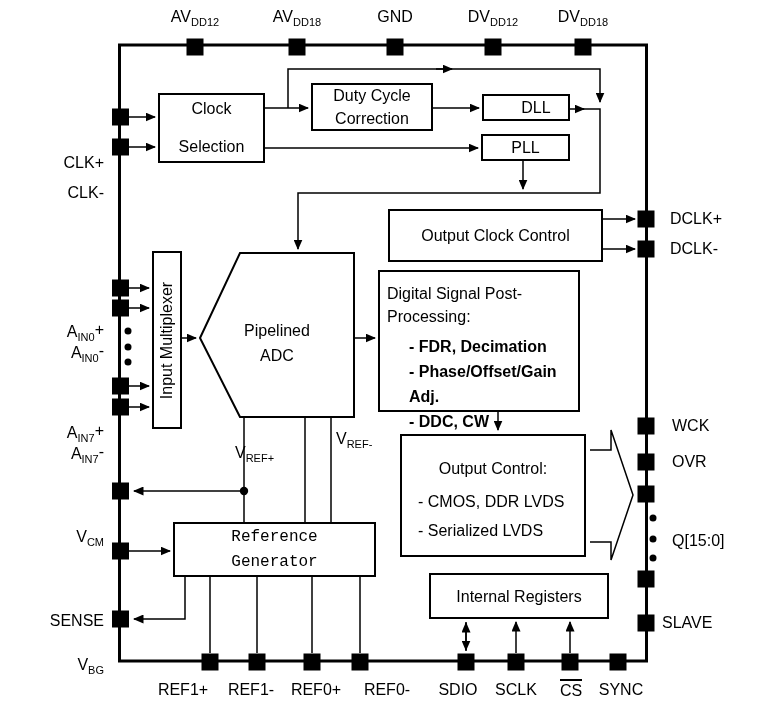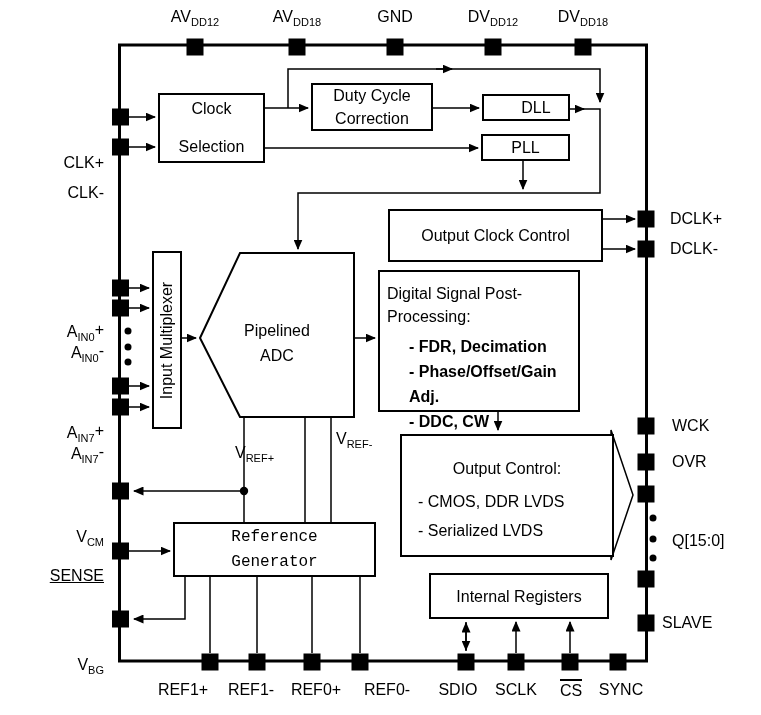--- a/index.html
+++ b/index.html
@@ -172,21 +172,21 @@
 
   <div class="box items-left" style="left:378px;top:270px;width:202px;height:142px;">
     <div style="margin:10px 0 6px 7px;">Digital Signal Post-Processing:</div>
     <div class="lh25" style="margin-left:29px;font-weight:bold;">
       <div>- FDR, Decimation</div>
       <div>- Phase/Offset/Gain Adj.</div>
       <div><span>- DDC, CW Beamforming</span><sup class="pp">1</sup></div>
     </div>
   </div>
 
-  <div class="box items-left" style="left:400px;top:434px;width:214px;height:123px;">
+  <div class="box items-left" style="left:400px;top:434px;width:186px;height:123px;">
     <div class="t-center" style="margin-top:21px;width:100%;">Output Control:</div>
     <div class="lh29" style="margin:7px 0 0 16px;">
       <div>- CMOS, DDR LVDS</div>
       <div>- Serialized LVDS</div>
     </div>
   </div>
 
   <div class="box" style="left:429px;top:573px;width:180px;height:46px;">
     <div>Internal Registers</div>
   </div>
@@ -233,21 +233,21 @@
   </div>
   <div class="plabel t-right" style="left:18px;top:376px;width:86px;">
     <span>A</span><sub class="ps">IN7</sub><span class="post">+</span>
   </div>
   <div class="plabel t-right" style="left:18px;top:397px;width:86px;">
     <span>A</span><sub class="ps">IN7</sub><span class="post">-</span>
   </div>
   <div class="plabel t-right" style="left:18px;top:482px;width:86px;">
     <span>V</span><sub class="ps">CM</sub>
   </div>
-  <div class="plabel t-right" style="left:18px;top:521px;width:86px;text-decoration:underline;">
+  <div class="plabel t-right" style="left:18px;top:566px;width:86px;">
     <span>SENSE</span>
   </div>
   <div class="plabel t-right" style="left:18px;top:610px;width:86px;">
     <span>V</span><sub class="ps">BG</sub>
   </div>
 
   <div class="plabel" style="left:670px;top:210px;">
     <span>DCLK+</span>
   </div>
   <div class="plabel" style="left:670px;top:240px;">

